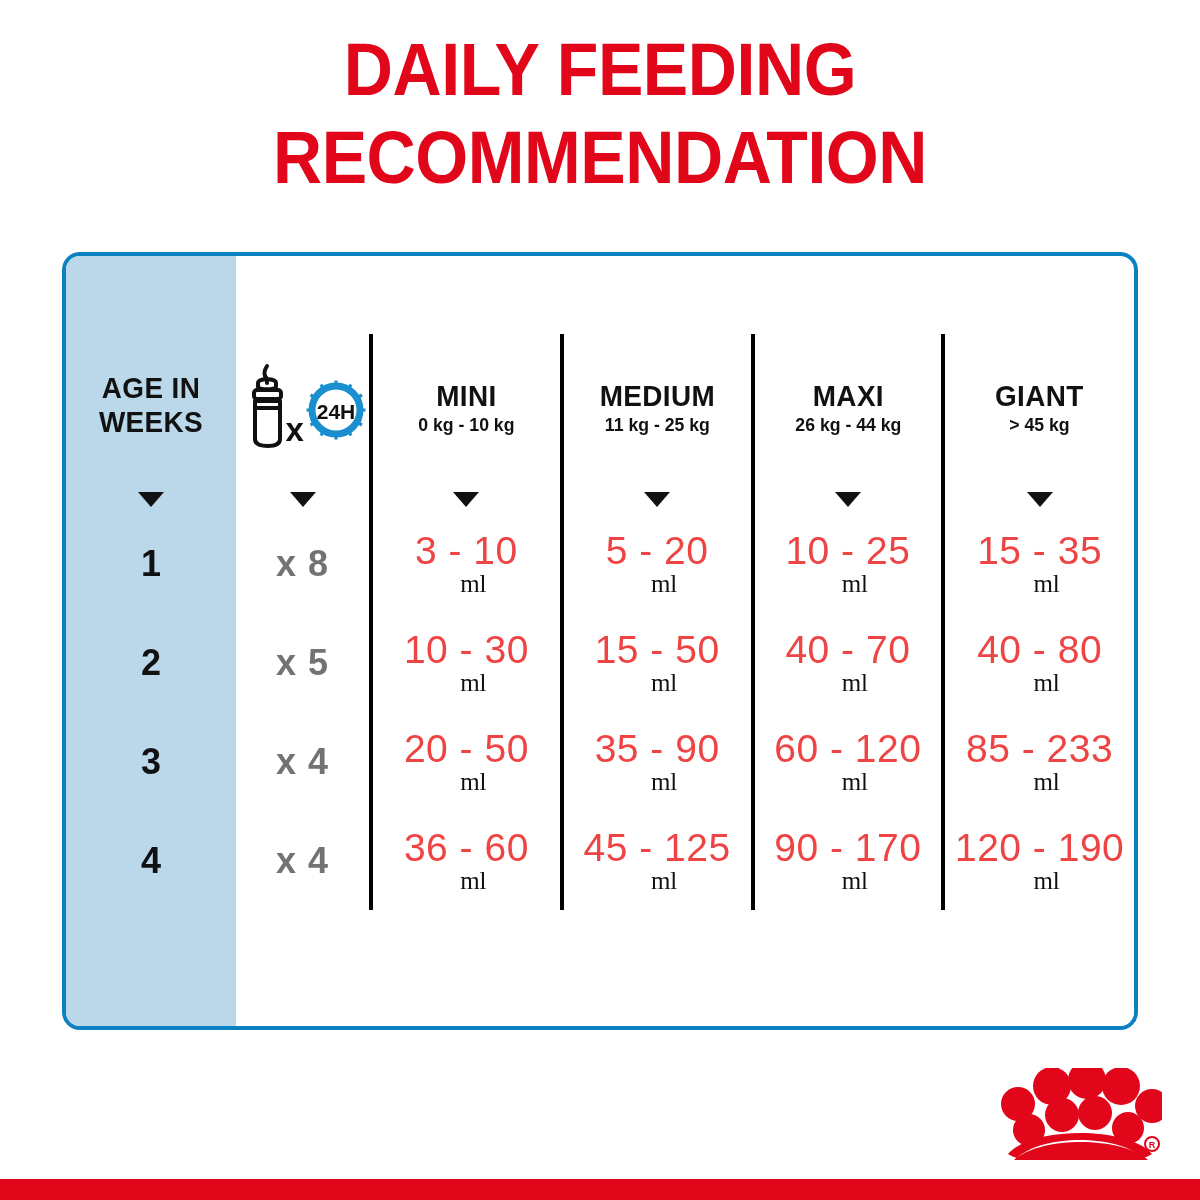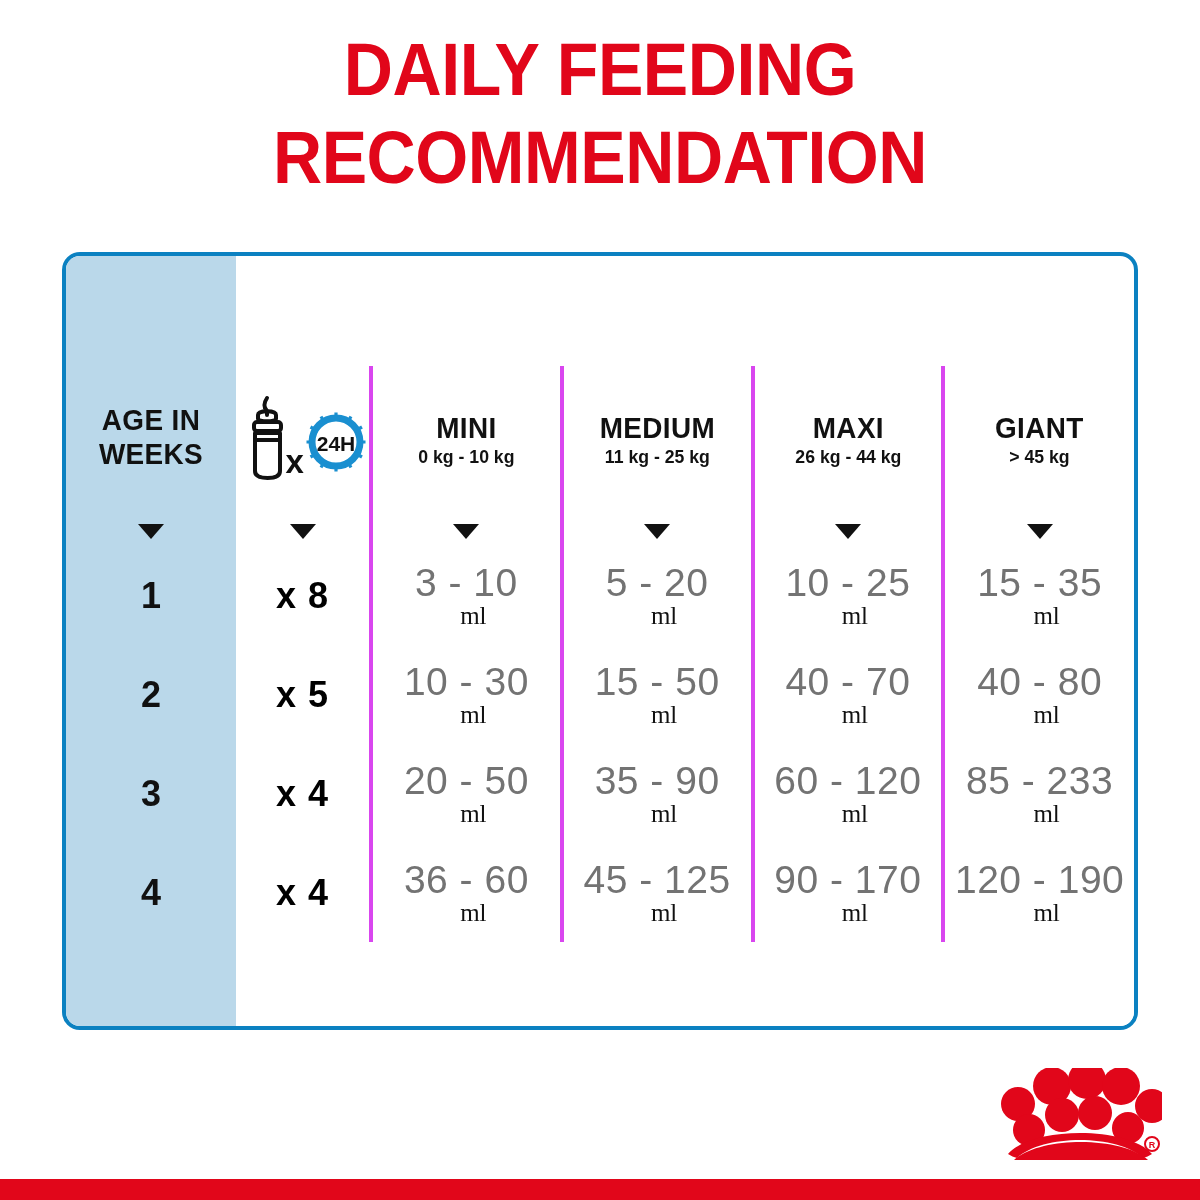--- a/index.html
+++ b/index.html
@@ -83,21 +83,20 @@
     color: #111111;
     transform: scaleX(0.93);
   }
 
   
   .body-area {
     position: absolute;
     left: 0; top: 78px;
     width: 100%;
     height: 692px;
-    margin-top: 32px;
   }
 
   .white-area {
     position: absolute;
     left: 170px; top: 0;
     width: 906px;
     height: 692px;
     background: #ffffff;
   }
 
@@ -113,21 +112,21 @@
   table.grid col.c-freq   { width: 135px; }
   table.grid col.c-size   { width: 190.75px; }
 
   table.grid td, table.grid th {
     padding: 0;
     vertical-align: middle;
     text-align: center;
   }
 
   
-  .sep { border-left: 4px solid #d946ef; }
+  .sep { border-left: 4px solid #000000; }
 
   
   .hrow td { height: 150px; position: relative; }
 
   .age-head {
     font-family: "Liberation Sans Narrow", "Liberation Sans", sans-serif;
     font-weight: bold;
     font-size: 30px;
     line-height: 34px;
     color: #111111;
@@ -170,32 +169,32 @@
   .week-num {
     font-family: "Liberation Sans Narrow", "Liberation Sans", sans-serif;
     font-weight: bold;
     font-size: 36px;
     color: #111111;
   }
   .freq {
     font-family: "Liberation Sans Narrow", "Liberation Sans", sans-serif;
     font-weight: bold;
     font-size: 36px;
-    color: #000000;
+    color: #737373;
     letter-spacing: 1px;
   }
 
   .amt { position: relative; display: block; line-height: 1; }
   .amt-val {
     display: block;
     font-family: "Liberation Sans Narrow", "Liberation Sans", sans-serif;
     font-weight: normal;
     font-size: 39px;
     line-height: 40px;
-    color: #737373;
+    color: #ef4444;
     letter-spacing: 0.5px;
   }
   .amt-unit {
     display: block;
     font-family: Liberation Serif, serif;
     font-weight: normal;
     font-size: 25px;
     line-height: 26px;
     color: #111111;
     margin-left: 14px;

